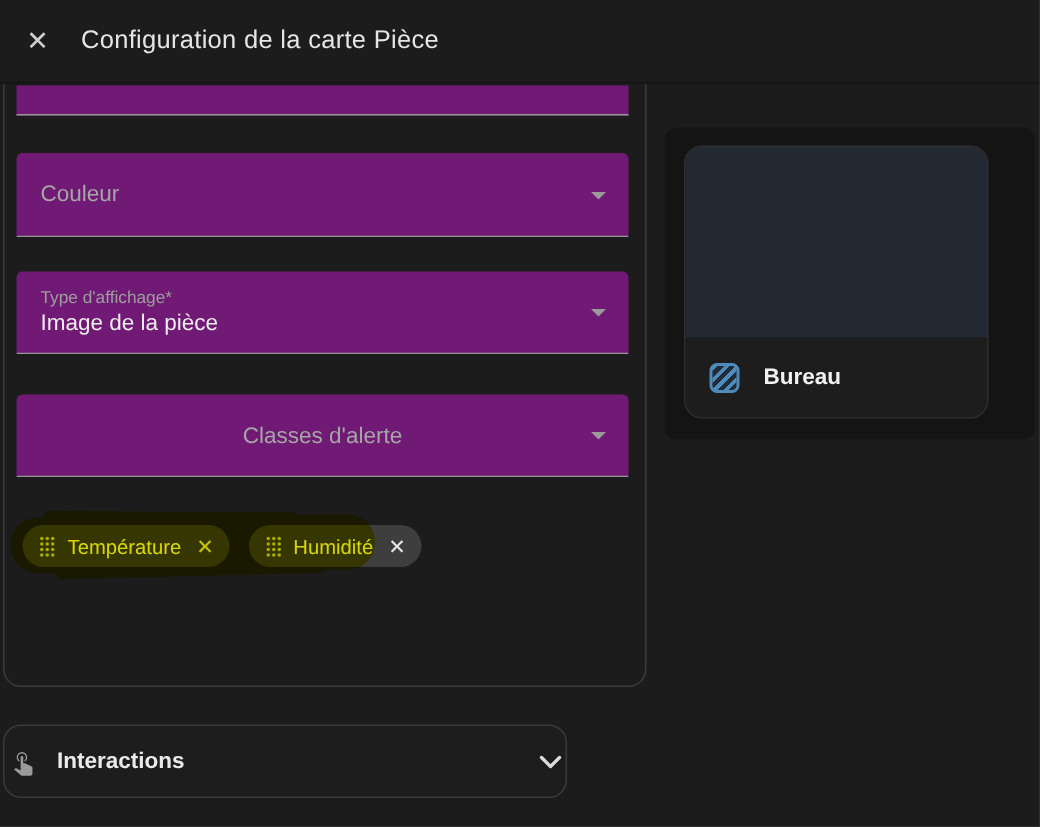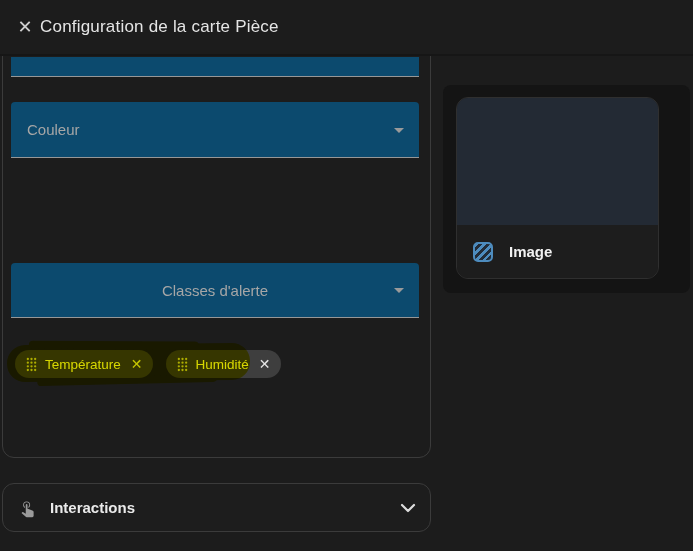--- a/index.html
+++ b/index.html
@@ -5,28 +5,28 @@
   html,body{margin:0;padding:0;background:#1c1c1c;}
   #screen{position:relative;width:693px;height:551px;background:#1c1c1c;overflow:hidden;
           font-family:"Liberation Sans",sans-serif;-webkit-font-smoothing:antialiased;}
 
   
   .header{position:absolute;left:0;top:0;width:100%;height:56px;box-sizing:border-box;
           display:flex;align-items:center;padding-left:10px;background:#1c1c1c;
           border-bottom:2px solid #161616;z-index:20;}
   .close-btn{width:30px;height:30px;display:flex;align-items:center;justify-content:center;
              color:#cfcfcf;font-size:18px;cursor:pointer;}
-  .dlg-title{margin-left:0;font-size:17px;font-weight:500;color:#e5e5e5;letter-spacing:.2px;}
+  .dlg-title{margin-left:14px;font-size:17px;font-weight:500;color:#e5e5e5;letter-spacing:.2px;}
 
   
   .form-card{position:absolute;left:2px;top:-16px;width:429px;height:474px;
              border:1px solid #3b3b3b;border-radius:12px;box-sizing:border-box;z-index:1;}
 
   
-  .field{position:absolute;left:11px;width:408px;box-sizing:border-box;background:#0c4a6e;
+  .field{position:absolute;left:11px;width:408px;box-sizing:border-box;background:#701a75;
          border-bottom:1px solid #979797;border-radius:4px 4px 0 0;padding:0 16px;
          display:flex;align-items:center;z-index:2;cursor:pointer;}
   .field-label{font-size:15px;color:#a6a6a6;}
   .caret{position:absolute;right:15px;top:50%;margin-top:-2px;width:0;height:0;
          border-left:5px solid transparent;border-right:5px solid transparent;
          border-top:5px solid #9a9a9a;}
   .f-partial{top:57px;height:20px;border-radius:0;}
   .f-couleur{top:102px;height:56px;}
   .f-type{top:181px;height:55px;flex-direction:column;align-items:flex-start;justify-content:center;}
   .mini-label{font-size:11.5px;color:#9e9e9e;margin-bottom:2px;}
@@ -45,23 +45,23 @@
   
   .highlight{position:absolute;left:7px;top:344px;width:243px;height:37px;
              background:var(--hl,#dcdc00);border-radius:18px;mix-blend-mode:multiply;
              transform:rotate(-.6deg);z-index:5;pointer-events:none;}
   .highlight::before{content:"";position:absolute;left:22px;top:-3px;width:170px;height:8px;
              background:inherit;border-radius:6px;transform:rotate(.9deg);}
   .highlight::after{content:"";position:absolute;left:30px;bottom:-3px;width:180px;height:8px;
              background:inherit;border-radius:6px;transform:rotate(-.8deg);}
 
   
-  .interactions{position:absolute;left:2px;top:483px;width:429px;height:49px;box-sizing:border-box;
+  .interactions{position:absolute;left:2px;top:483px;width:376px;height:49px;box-sizing:border-box;
                 border:1px solid #3b3b3b;border-radius:12px;background:#1d1d1d;display:flex;
-                align-items:center;padding:0 14px;z-index:2;cursor:pointer;}
+                align-items:center;padding:0 2px;z-index:2;cursor:pointer;}
   .interactions-label{margin-left:12px;font-size:15px;font-weight:700;color:#eaeaea;}
   .chev{margin-left:auto;display:flex;}
 
   
   .preview-panel{position:absolute;left:443px;top:85px;width:247px;height:208px;
                  background:#141414;border-radius:8px;z-index:1;}
   .room-card{position:absolute;left:456px;top:97px;width:203px;height:182px;border-radius:12px;
              border:1px solid #2f2f2f;box-sizing:border-box;overflow:hidden;display:flex;
              flex-direction:column;background:#1d1d1d;z-index:2;cursor:pointer;}
   .room-image{flex:1;background:var(--imgbg,#232a34);}
@@ -82,20 +82,25 @@
 
   <div class="form-card"></div>
 
   <div class="field f-partial"></div>
 
   <div class="field f-couleur">
     <span class="field-label">Couleur</span>
     <span class="caret"></span>
   </div>
 
+  <div class="field f-type">
+    <span class="mini-label">Type d'affichage*</span>
+    <span class="field-value">Image de la pièce</span>
+    <span class="caret"></span>
+  </div>
 
   <div class="field f-alerte">
     <span class="field-label">Classes d'alerte</span>
     <span class="caret"></span>
   </div>
 
   <div class="chips">
     <div class="chip">
       <span class="drag-dots">
         <svg width="11" height="15" viewBox="0 0 12 16">
@@ -157,17 +162,17 @@
         <polyline points="2,1.5 8,7.5 14,1.5" stroke="#dcdcdc" stroke-width="2.2" stroke-linecap="round" stroke-linejoin="round"></polyline>
       </svg>
     </span>
   </div>
 
   <div class="preview-panel"></div>
   <div class="room-card">
     <div class="room-image"></div>
     <div class="room-footer">
       <span class="room-icon"></span>
-      <span class="room-name">Image</span>
+      <span class="room-name">Bureau</span>
     </div>
   </div>
 
 </div>
 
 </body></html>

